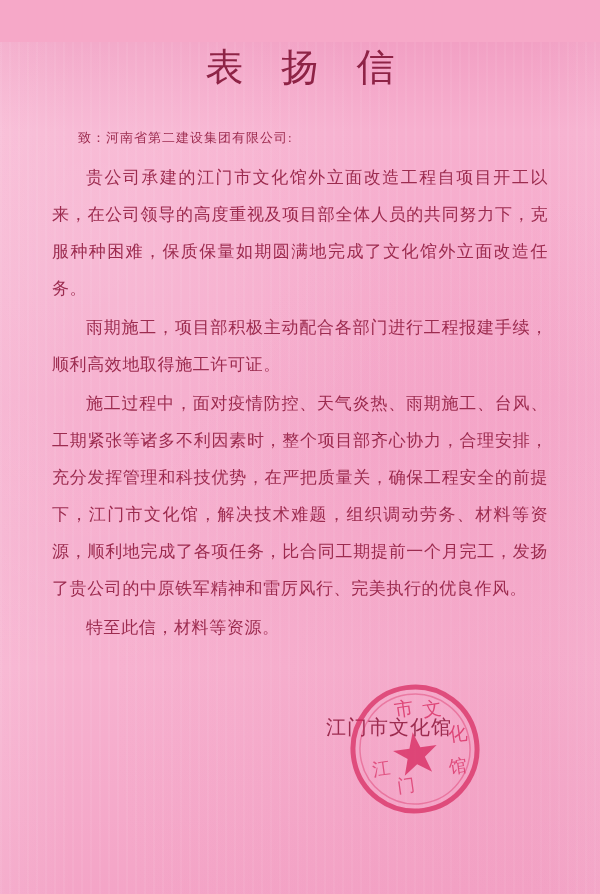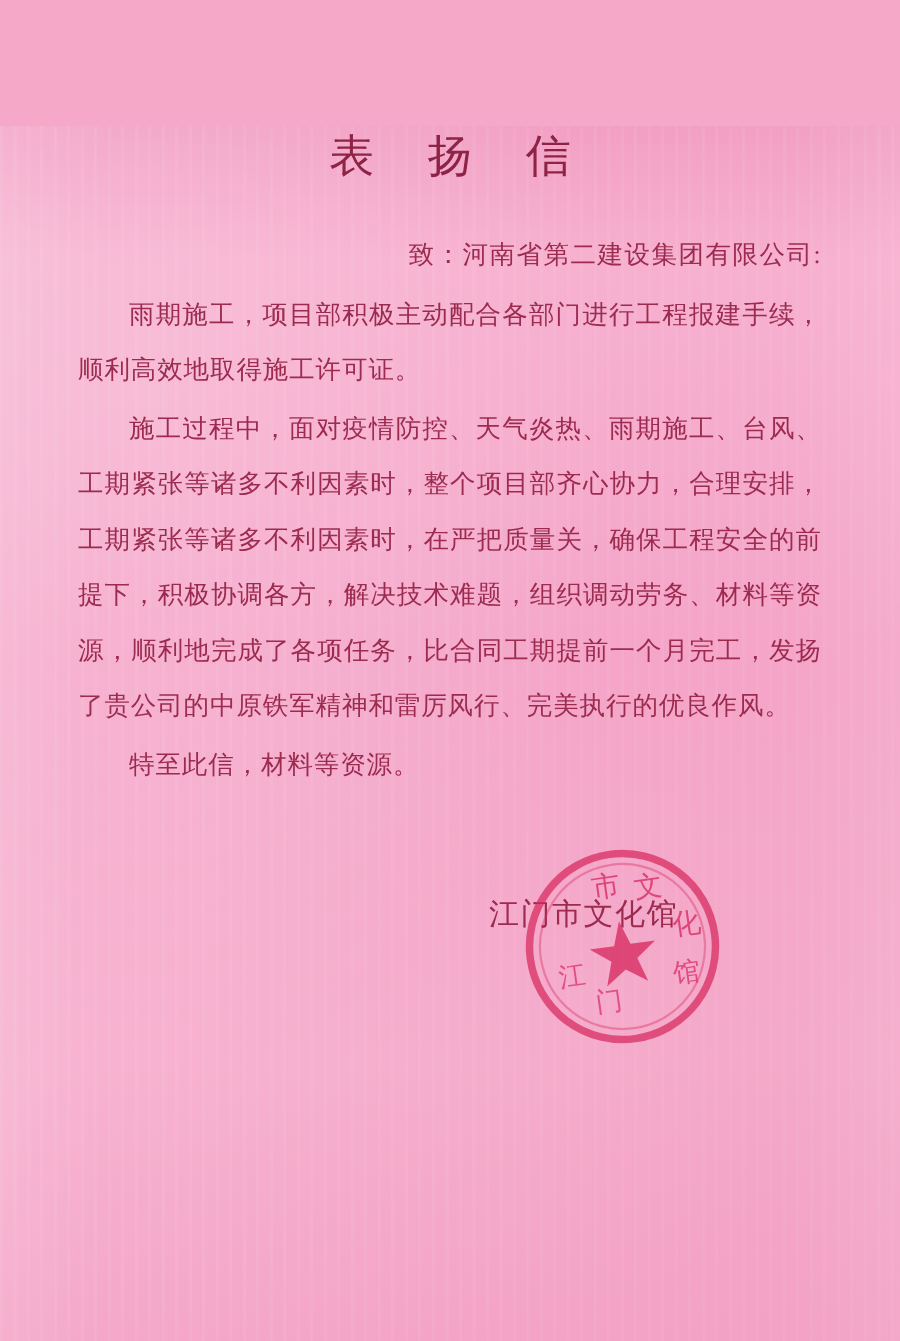--- a/index.html
+++ b/index.html
@@ -45,36 +45,35 @@
       radial-gradient(ellipse at 85% 75%, rgba(236,140,180,0.25), rgba(255,255,255,0) 55%);
     pointer-events: none;
   }
   .content {
     position: relative;
     z-index: 3;
     padding: 0 52px;
   }
   .doc-title {
     text-align: center;
-    font-size: 30px;
+    font-size: 38px;
     letter-spacing: 14px;
     color: #8e2346;
-    margin-top: 84px;
+    margin-top: 42px;
     margin-bottom: 28px;
     font-weight: normal;
     text-indent: 14px;
   }
   .salutation {
-    font-size: 17px;
+    font-size: 13px;
     color: #9c2b4f;
     margin: 0 0 4px 0;
     letter-spacing: 1px;
     line-height: 34px;
     padding-left: 26px;
-    text-align: right;
   }
   .para {
     font-size: 17px;
     color: #9c2b4f;
     line-height: 37px;
     margin: 0 0 2px 0;
     text-indent: 34px;
     letter-spacing: 0.6px;
     text-align: justify;
   }
@@ -115,22 +114,23 @@
 </head>
 <body>
 
 <div class="page">
   <div class="content">
 
     <h1 class="doc-title">表 扬 信</h1>
 
     <p class="salutation">致：河南省第二建设集团有限公司:</p>
 
+    <p class="para">贵公司承建的江门市文化馆外立面改造工程自项目开工以来，在公司领导的高度重视及项目部全体人员的共同努力下，克服种种困难，保质保量如期圆满地完成了文化馆外立面改造任务。</p>
     <p class="para">雨期施工，项目部积极主动配合各部门进行工程报建手续，顺利高效地取得施工许可证。</p>
-    <p class="para">施工过程中，面对疫情防控、天气炎热、雨期施工、台风、工期紧张等诸多不利因素时，整个项目部齐心协力，合理安排，工期紧张等诸多不利因素时，在严把质量关，确保工程安全的前提下，积极协调各方，解决技术难题，组织调动劳务、材料等资源，顺利地完成了各项任务，比合同工期提前一个月完工，发扬了贵公司的中原铁军精神和雷厉风行、完美执行的优良作风。</p>
+    <p class="para">施工过程中，面对疫情防控、天气炎热、雨期施工、台风、工期紧张等诸多不利因素时，整个项目部齐心协力，合理安排，充分发挥管理和科技优势，在严把质量关，确保工程安全的前提下，江门市文化馆，解决技术难题，组织调动劳务、材料等资源，顺利地完成了各项任务，比合同工期提前一个月完工，发扬了贵公司的中原铁军精神和雷厉风行、完美执行的优良作风。</p>
     <p class="para">特至此信，材料等资源。</p>
 
     <div class="sign-block">
 
       <div class="stamp">
         <svg width="150" height="150" viewBox="0 0 150 150" xmlns="http://www.w3.org/2000/svg">
           <g transform="rotate(-8 75 75)">
             <circle cx="75" cy="75" r="62" fill="none" stroke="#d6245b" stroke-width="5" opacity="0.85"></circle>
             <circle cx="75" cy="75" r="55" fill="none" stroke="#d6245b" stroke-width="1.5" opacity="0.45"></circle>
             <polygon points="75,58 80.5,74 97,74 83.7,84 88.8,100 75,90.5 61.2,100 66.3,84 53,74 69.5,74" fill="#d6245b" opacity="0.9"></polygon>

